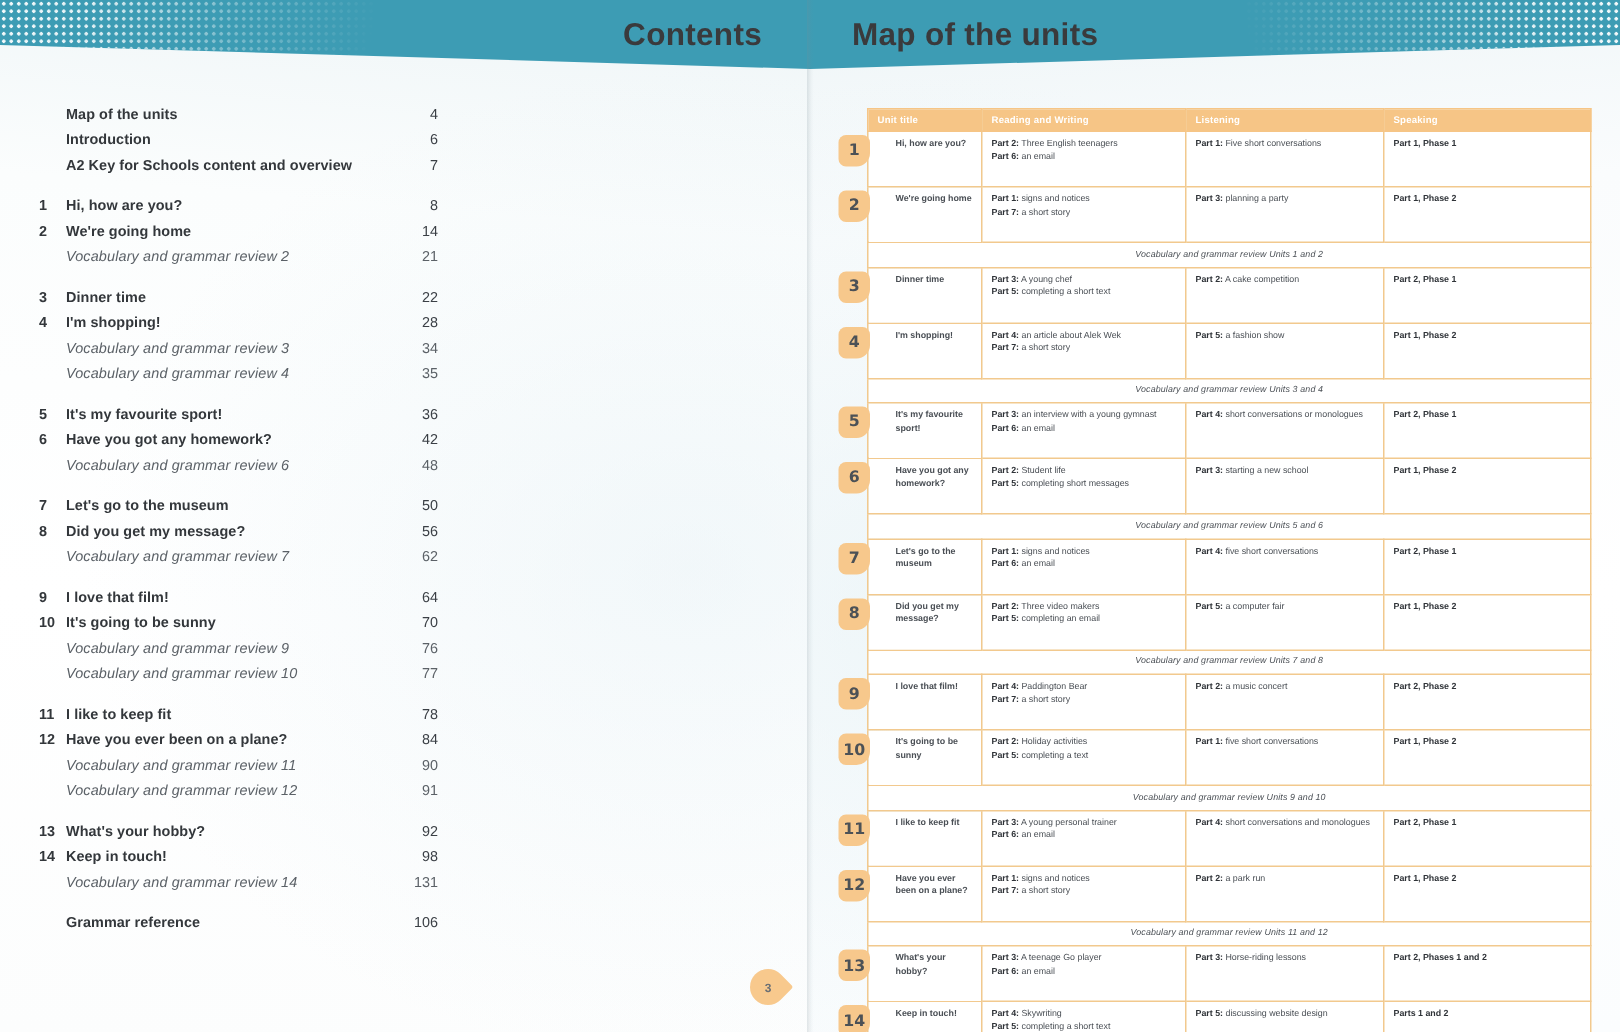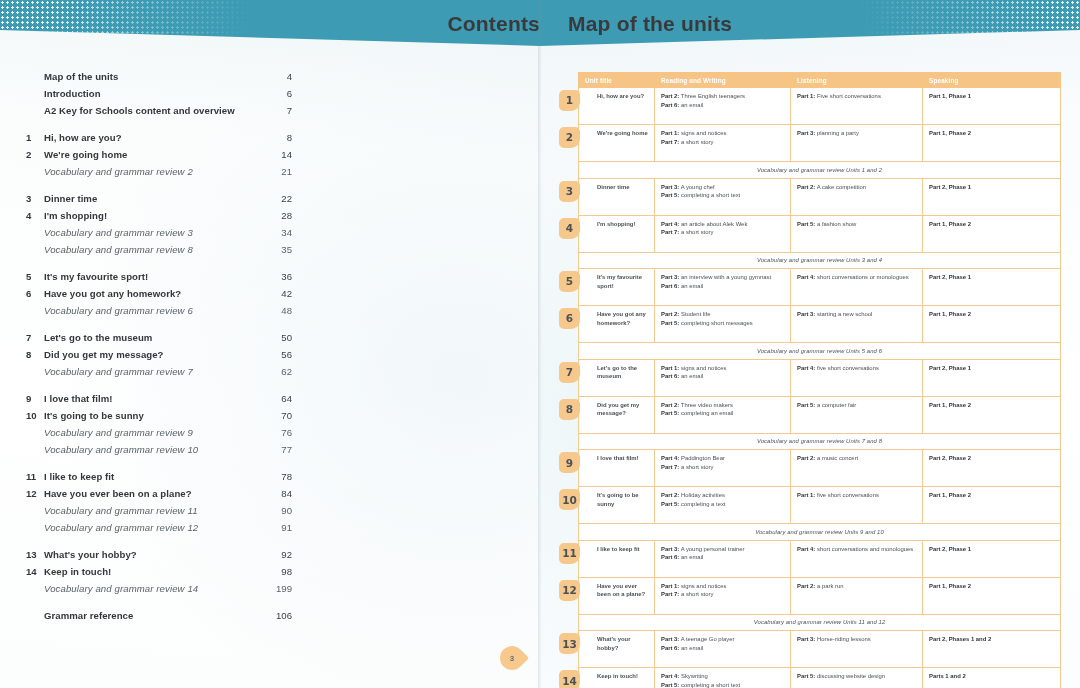--- a/index.html
+++ b/index.html
@@ -22,21 +22,21 @@
     background:linear-gradient(90deg,rgba(120,140,150,.22),rgba(120,140,150,.05) 45%,rgba(255,255,255,0) 75%);
     z-index:30;pointer-events:none;}
   .page-right .paperwash{position:absolute;inset:0;
     background:radial-gradient(ellipse at 15% 60%, rgba(223,238,243,.55), rgba(255,255,255,0) 62%);
     pointer-events:none;}
   .page-left .paperwash{position:absolute;inset:0;
     background:radial-gradient(ellipse at 85% 55%, rgba(226,239,244,.45), rgba(255,255,255,0) 62%);
     pointer-events:none;}
 
   
-  .banner{position:absolute;top:0;height:58px;overflow:hidden;padding-left:32px;}
+  .banner{position:absolute;top:0;height:58px;overflow:hidden;}
   .banner-left{left:0;width:540px;}
   .banner-right{left:0;width:540px;}
   .band{position:absolute;inset:0;background:#3d9cb4;}
   .band-left{ -webkit-clip-path:polygon(0 0,540px 0,540px 46px,0 30px);
               clip-path:polygon(0 0,540px 0,540px 46px,0 30px);}
   .band-right{-webkit-clip-path:polygon(0 0,540px 0,540px 30px,0 46px);
               clip-path:polygon(0 0,540px 0,540px 30px,0 46px);}
   .halftone{position:absolute;inset:0;
     background-image:radial-gradient(#ffffff 1.05px, rgba(255,255,255,0) 1.25px);
     background-size:5px 5px;}
@@ -164,21 +164,21 @@
           <span class="txt">I'm shopping!</span>
           <span class="pg">28</span>
         </div>
         <div class="toc-row review">
           <span class="num"></span>
           <span class="txt">Vocabulary and grammar review 3</span>
           <span class="pg">34</span>
         </div>
         <div class="toc-row review">
           <span class="num"></span>
-          <span class="txt">Vocabulary and grammar review 8</span>
+          <span class="txt">Vocabulary and grammar review 4</span>
           <span class="pg">35</span>
         </div>
         <div class="toc-gap"></div>
         <div class="toc-row">
           <span class="num">5</span>
           <span class="txt">It's my favourite sport!</span>
           <span class="pg">36</span>
         </div>
         <div class="toc-row">
           <span class="num">6</span>
@@ -255,21 +255,21 @@
           <span class="pg">92</span>
         </div>
         <div class="toc-row">
           <span class="num">14</span>
           <span class="txt">Keep in touch!</span>
           <span class="pg">98</span>
         </div>
         <div class="toc-row review">
           <span class="num"></span>
           <span class="txt">Vocabulary and grammar review 14</span>
-          <span class="pg">199</span>
+          <span class="pg">131</span>
         </div>
         <div class="toc-gap"></div>
         <div class="toc-row">
           <span class="num"></span>
           <span class="txt">Grammar reference</span>
           <span class="pg">106</span>
         </div>
       </div>
 
     <div class="pin pin-left">

